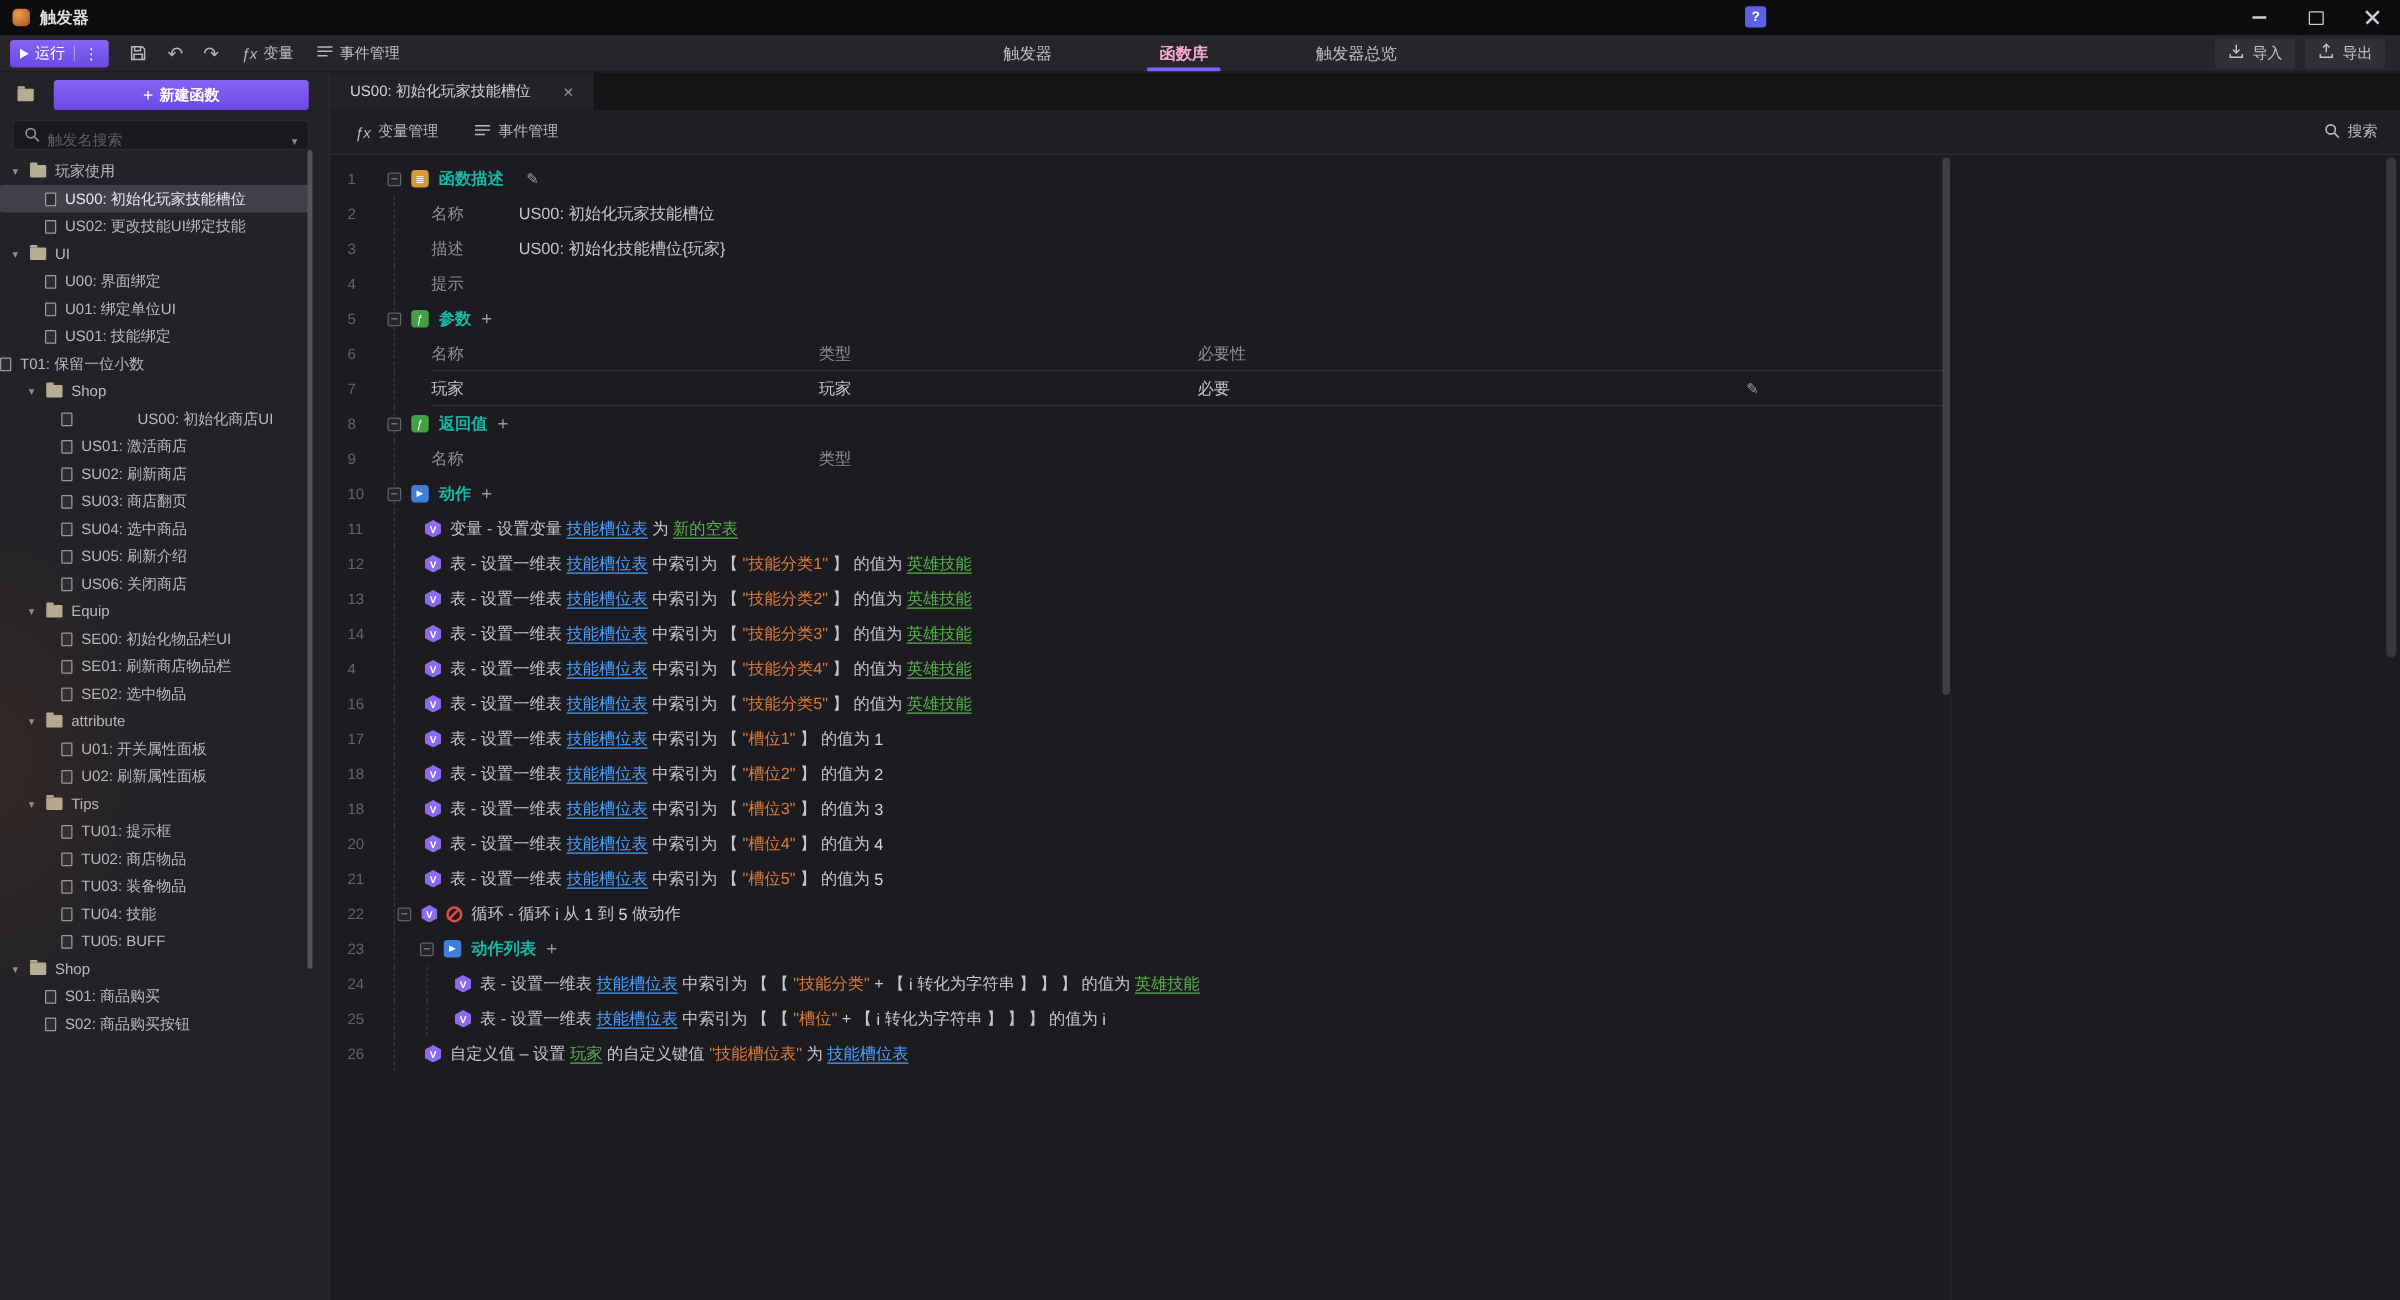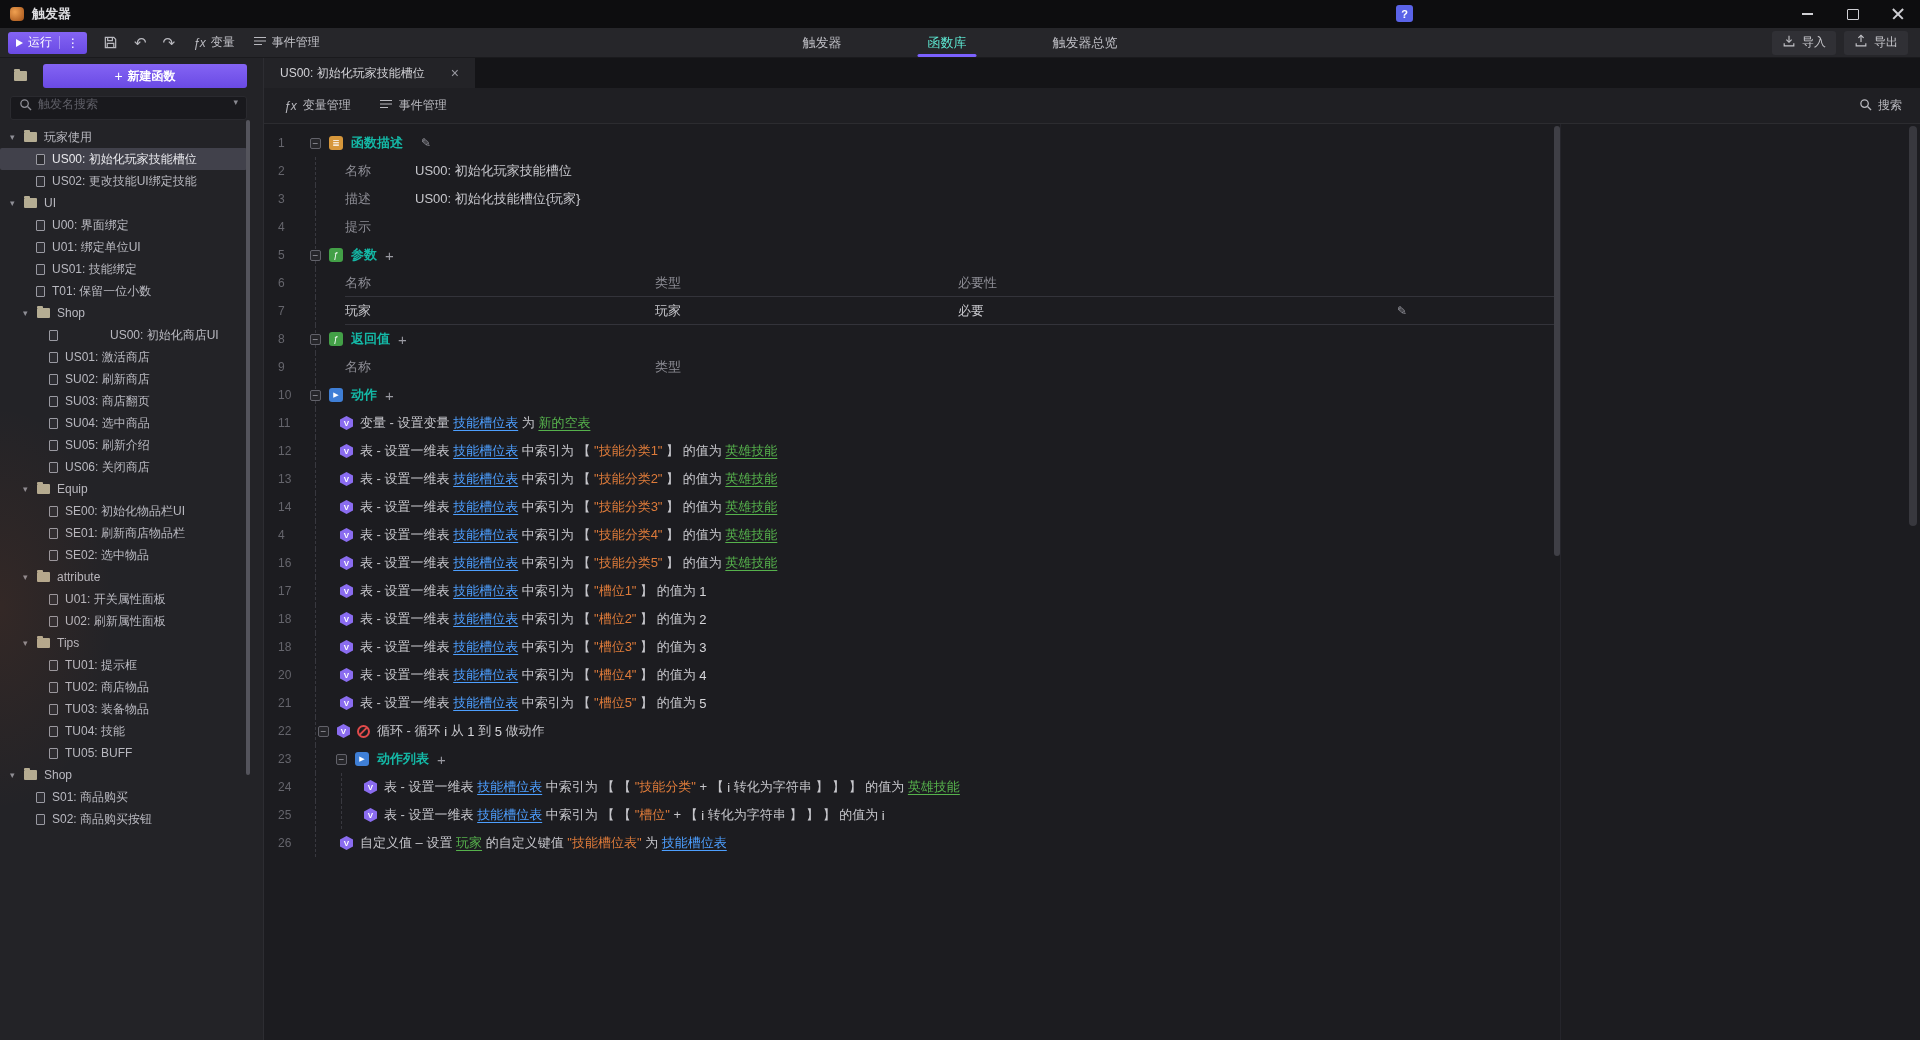--- a/index.html
+++ b/index.html
@@ -28,39 +28,39 @@
     background:linear-gradient(#8464f4,#6a4ae4); border-radius:3px; color:#fff; font-size:12px; }
   .play-icon { width:0; height:0; border-left:7px solid #fff; border-top:4.5px solid transparent;
     border-bottom:4.5px solid transparent; margin-right:5px; }
   .run-divider { width:1px; height:13px; background:rgba(255,255,255,.35); margin:0 7px; }
   .run-menu { font-size:12px; }
   .tb-ico { display:flex; align-items:center; justify-content:center; color:#b8b8be; margin-left:16px; cursor:default; }
   .tb-group { display:flex; align-items:center; color:#c0c0c6; font-size:12px; margin-left:18px; gap:5px; }
   .fx-glyph { font-style:italic; color:#b8b8be; font-size:12px; }
   .top-tabs { position:absolute; left:50%; transform:translateX(-50%); height:100%; display:flex; gap:78px; align-items:stretch; }
   .top-tab { display:flex; align-items:center; color:#bfbfc5; font-size:13px; position:relative; padding:0 4px; }
-  .top-tab.active { color:#5eead4; font-weight:normal; }
+  .top-tab.active { color:#f9a8d4; font-weight:bold; }
   .top-tab.active::after { content:""; position:absolute; left:-6px; right:-6px; bottom:0; height:3px; background:#7b61ff; border-radius:2px; }
   .tb-right { margin-left:auto; display:flex; gap:8px; margin-right:12px; }
   .io-btn { display:flex; align-items:center; gap:6px; height:24px; padding:0 10px; background:#303035;
     border-radius:3px; color:#c8c8cd; font-size:12px; }
 
   
   .body-row { display:flex; height:982px; }
 
   
   .sidebar { position:relative; width:264px; background:#232327; border-right:1px solid #2d2d32; flex:none; overflow:hidden; }
   .sidebar::after { content:""; position:absolute; left:0; top:320px; width:130px; height:460px; pointer-events:none;
     background:radial-gradient(ellipse at 0% 50%, rgba(195,85,30,0.10), transparent 62%); }
   .sidebar-top { display:flex; align-items:center; padding:6px 16px 4px 14px; gap:9px; }
   .new-func { flex:1; height:24px; border:none; border-radius:3px; background:linear-gradient(#8464f4,#6a4ae4);
     color:#fff; font-size:12px; display:flex; align-items:center; justify-content:center; gap:5px;
     font-family:inherit; font-weight:bold; }
   .nf-plus { font-size:14px; font-weight:normal; }
-  .search-row { display:flex; align-items:flex-start; height:24px; margin:4px 16px 6px 10px; background:#19191d;
+  .search-row { display:flex; align-items:flex-end; height:24px; margin:4px 16px 6px 10px; background:#19191d;
     border:1px solid #2a2a2f; border-radius:3px; padding:0 8px; gap:6px; }
   .search-row input { flex:1; background:transparent; border:none; outline:none; color:#c8c8cc; font-size:12px; font-family:inherit; }
   .search-row input::placeholder { color:#5e5e66; }
   .caret-dd { color:#8a8a92; font-size:9px; }
   .tree { margin-top:2px; }
   .tree-row { display:flex; align-items:center; height:22px; font-size:12px; color:#b9b9c0; margin-right:16px; border-radius:2px; white-space:nowrap; overflow:hidden; }
   .tree-row.selected { background:#41414b; color:#e8e8ec; }
   .caret { color:#8f8f96; font-size:9px; width:9px; margin-right:5px; flex:none; }
   .ico-folder { width:13px; height:10px; background:#b5ad93; border-radius:1px; position:relative; margin-right:7px; flex:none; }
   .ico-folder::before { content:""; position:absolute; top:-2px; left:0; width:6px; height:2px; background:inherit; border-radius:1px 1px 0 0; }
@@ -232,21 +232,21 @@
             <span class="tree-label">U00: 界面绑定</span>
           </div>
           <div class="tree-row" style="padding-left: 36px;">
             <span class="ico-file"></span>
             <span class="tree-label">U01: 绑定单位UI</span>
           </div>
           <div class="tree-row" style="padding-left: 36px;">
             <span class="ico-file"></span>
             <span class="tree-label">US01: 技能绑定</span>
           </div>
-          <div class="tree-row" style="padding-left: 36px;">
+          <div class="tree-row" style="">
             <span class="ico-file"></span>
             <span class="tree-label">T01: 保留一位小数</span>
           </div>
           <div class="tree-row" style="padding-left: 23px;">
             <span class="caret">▾</span>
             <span class="ico-folder"></span>
             <span class="tree-label">Shop</span>
           </div>
           <div class="tree-row" style="padding-left: 49px; gap: 45px;">
             <span class="ico-file"></span>

